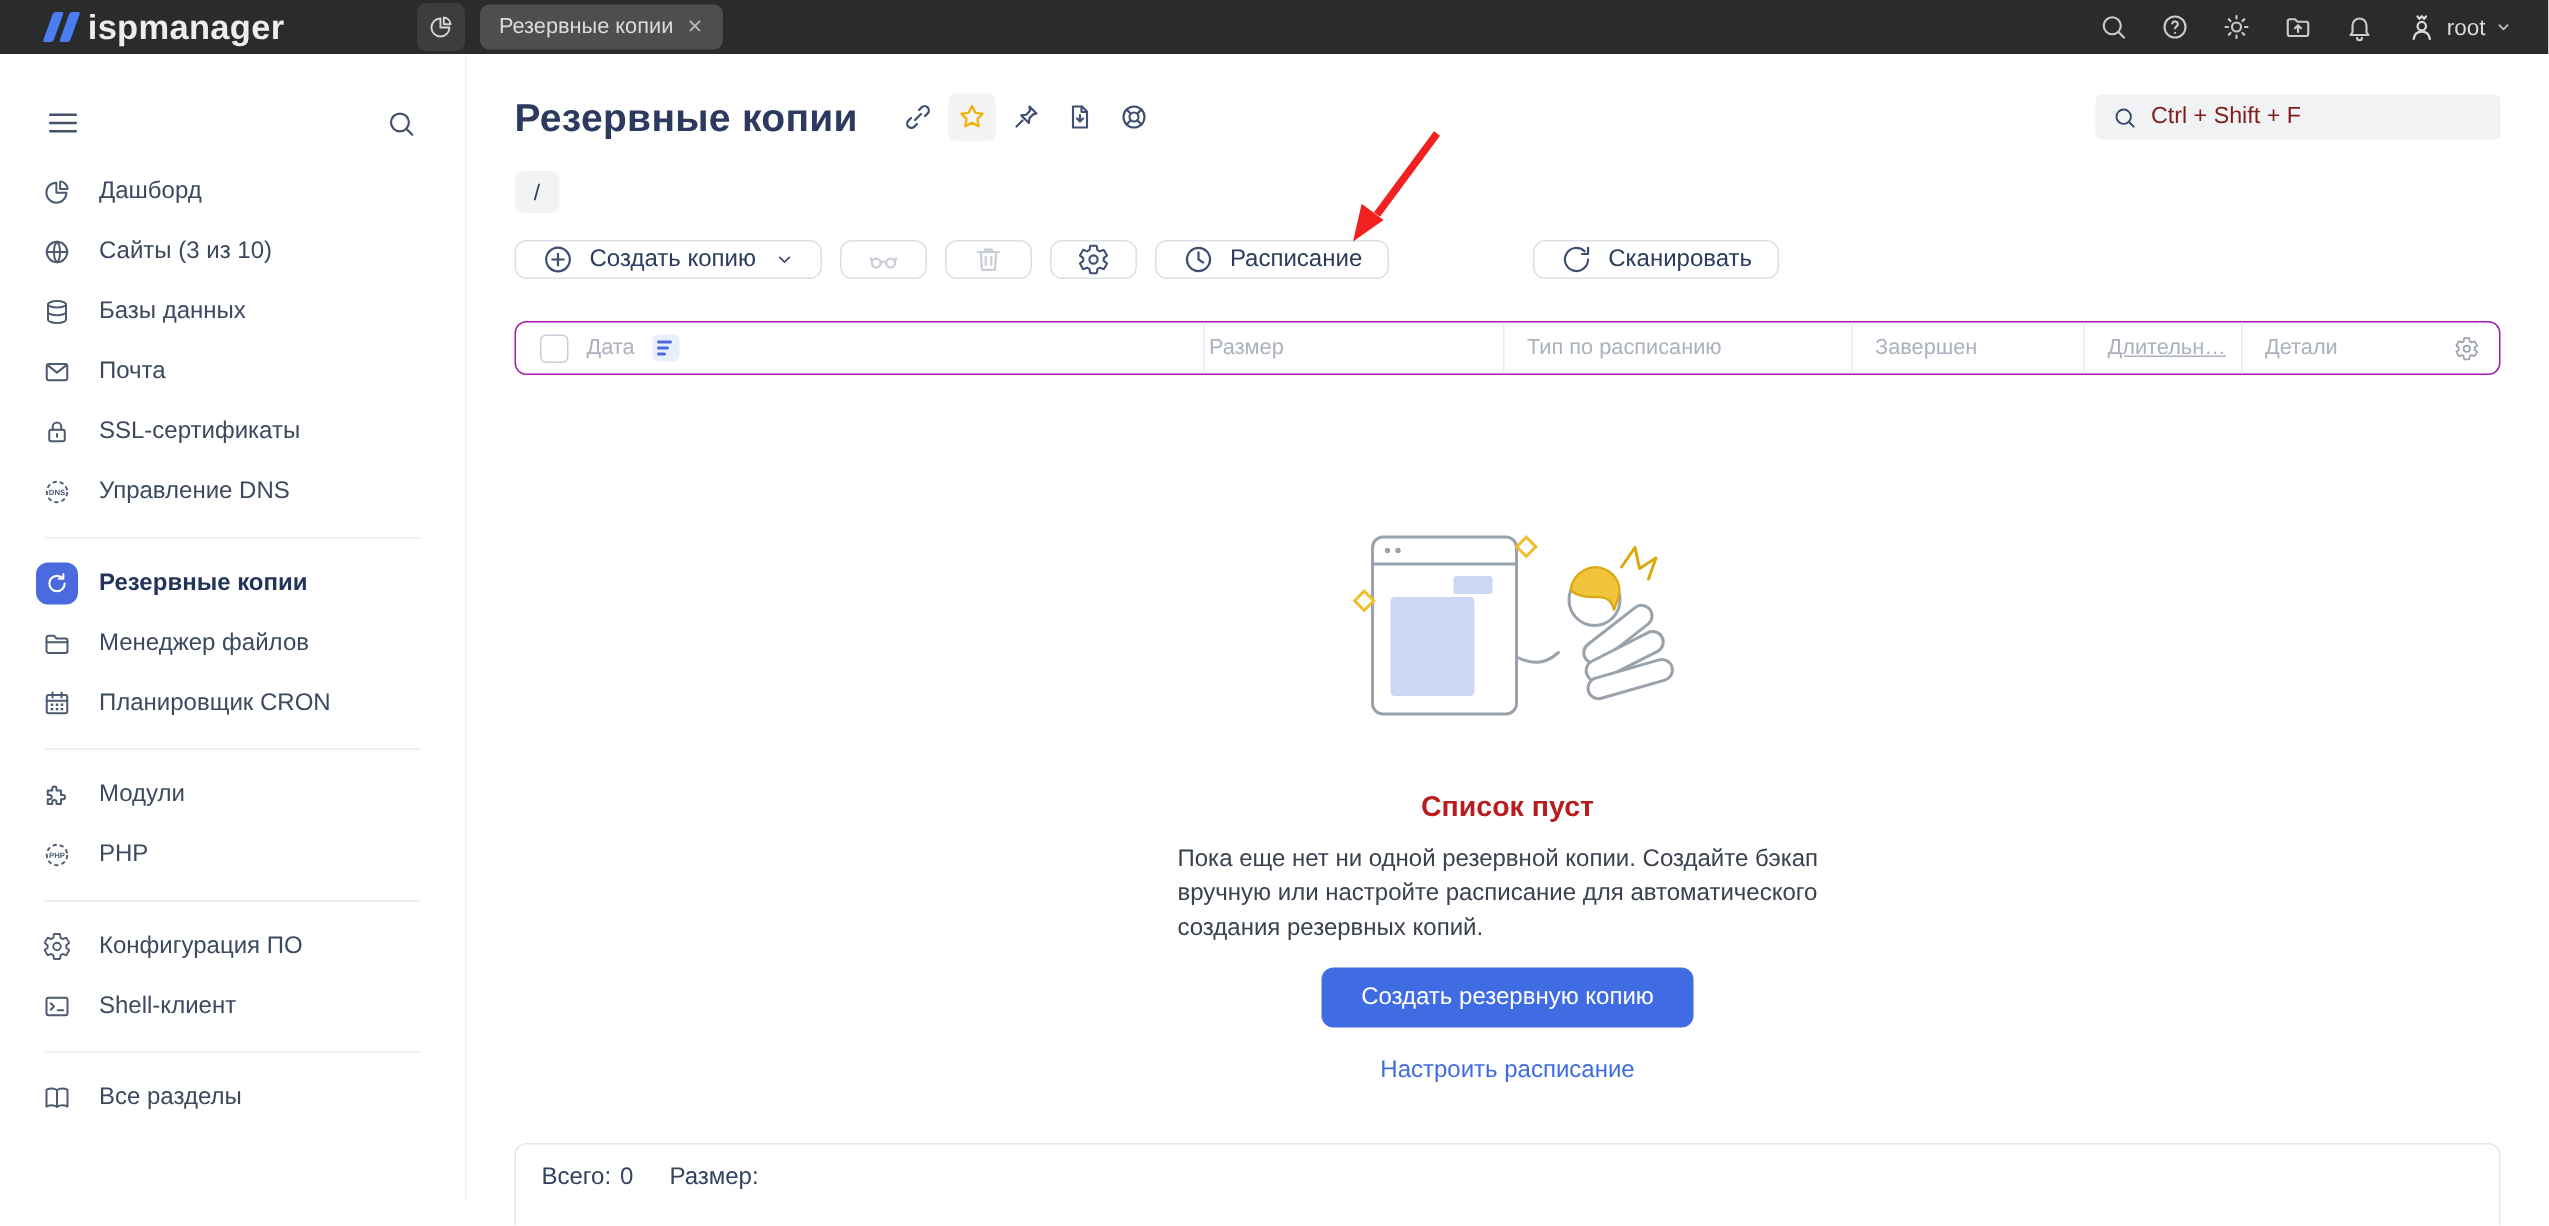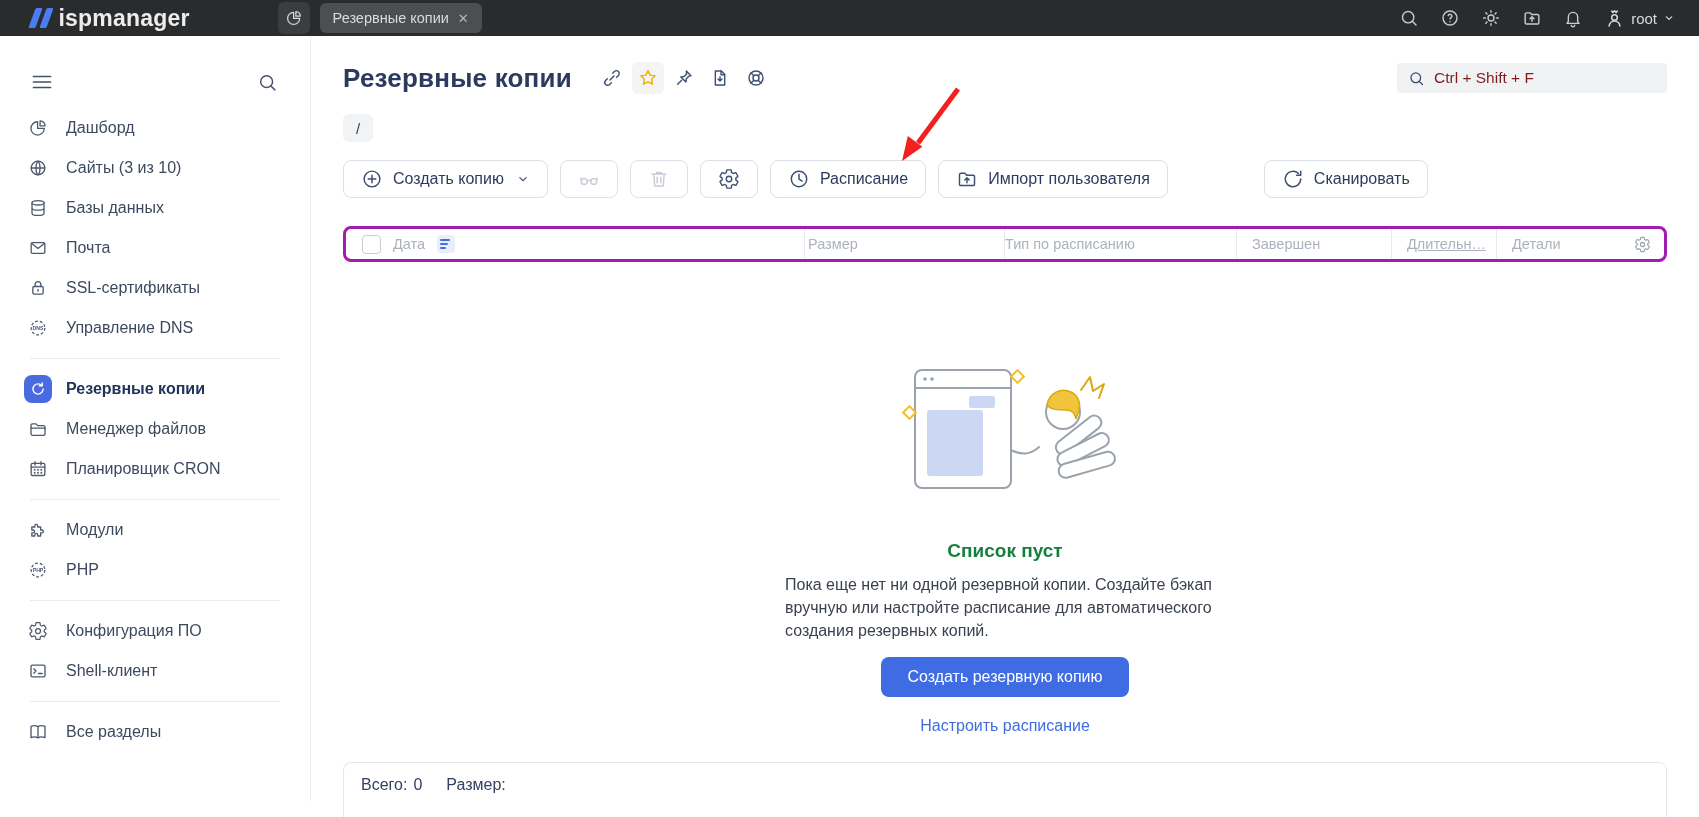--- a/index.html
+++ b/index.html
@@ -40,49 +40,49 @@
   .page-title { font-size:26px; font-weight:700; color:#2b3a5e; letter-spacing:.2px; }
   .title-icons { display:flex; align-items:center; gap:4px; margin-left:24px; color:#3f4f72; }
   .hicon { width:32px; height:32px; display:flex; align-items:center; justify-content:center; border-radius:6px; cursor:pointer; }
   .hicon.star { background:#f4f4f5; color:#f0ae00; }
   .page-search { margin-left:auto; width:270px; height:30px; background:#f1f2f3; border-radius:4px; display:flex; align-items:center; padding:0 11px; cursor:text; }
   .page-search .ph { color:#7f1d1d; font-size:15.5px; margin-left:9px; }
   .page-search svg { color:#39496b; }
   .breadcrumb { margin-top:18px; width:30px; height:28px; background:#f2f3f4; border-radius:6px; display:flex; align-items:center; justify-content:center; color:#2e3d5e; font-size:15px; cursor:pointer; }
 
   .toolbar { margin-top:18px; display:flex; align-items:center; gap:12px; }
-  .btn { height:38px; display:inline-flex; align-items:center; gap:10px; padding:0 17px; background:#fff; border:1px solid #dde0e7; border-radius:8px; color:#2d3b5e; font-size:16px; cursor:pointer; }
+  .btn { height:26px; display:inline-flex; align-items:center; gap:10px; padding:0 17px; background:#fff; border:1px solid #dde0e7; border-radius:8px; color:#2d3b5e; font-size:16px; cursor:pointer; }
   .btn .bic { color:#3e4e71; display:flex; }
   .btn.icon-only { padding:0 17px; }
   .btn.disabled { cursor:default; }
   .btn.disabled .bic { color:#c8cdd7; }
   .btn.gap-left { margin-left:84px; }
   .chev { color:#3e4e71; margin-left:2px; }
 
   .red-arrow { position:absolute; left:575px; top:45px; pointer-events:none; }
 
   
-  .table-head { margin-top:28px; height:36px; border:3px solid #a21caf; border-radius:8px; display:flex; align-items:stretch;text-align:center; }
+  .table-head { margin-top:28px; height:36px; border:1px solid #a21caf; border-radius:8px; display:flex; align-items:stretch;text-align:center; }
   .th { display:flex; align-items:center; font-size:14.5px; color:#abb2bd; white-space:nowrap; overflow:hidden; }
   .th + .th { border-left:1px solid #e7e9ec; }
   .th.c1 { flex:0 0 458px; padding-left:16px; gap:12px; }
   .th.c2 { flex:0 0 200px; padding-left:3px; }
-  .th.c3 { flex:0 0 232px; }
+  .th.c3 { flex:0 0 232px; padding-left:15px; }
   .th.c4 { flex:0 0 155px; padding-left:15px; }
   .th.c5 { flex:0 0 105px; padding-left:15px;text-decoration:underline; }
   .th.c6 { flex:1; padding-left:15px; justify-content:space-between; padding-right:13px; }
   .checkbox { width:19px; height:19px; border:1.5px solid #c7cdd8; border-radius:4px; background:#fff; cursor:pointer; flex:none; }
   .sort-ic { width:18px; height:18px; background:#e8eefb; border-radius:4px; display:flex; flex-direction:column; justify-content:center; gap:2px; padding-left:3px; cursor:pointer; }
   .sort-ic i { display:block; height:2px; background:#4a6be0; border-radius:1px; }
   .sort-ic i:nth-child(1){ width:10px; } .sort-ic i:nth-child(2){ width:8px; } .sort-ic i:nth-child(3){ width:6px; }
   .th-gear { color:#9aa1ad; cursor:pointer; display:flex; }
 
   
   .empty { margin-top:96px; display:flex; flex-direction:column; align-items:center; }
-  .empty-title { margin-top:24px; font-size:19px; font-weight:700; color:#15803d; }
+  .empty-title { margin-top:24px; font-size:19px; font-weight:700; color:#b91c1c; }
   .empty-desc { margin-top:11px; width:440px; font-size:16px; line-height:1.45; color:#3a424e; text-align:left; }
   .primary-btn { margin-top:14px; height:40px; padding:0 26px; background:#3f6ce2; color:#fff; font-size:16px; border:none; border-radius:8px; cursor:pointer; display:inline-flex; align-items:center;text-align:right; }
   .empty-link { margin-top:20px; color:#3f6ce2; font-size:16px; text-decoration:none; cursor:pointer; }
 
   
   .summary { position:absolute; left:32px; right:32px; top:726px; height:70px; border:1px solid #e4e6ea; border-radius:8px; padding:13px 17px; font-size:16px; color:#33425f; display:flex; align-items:flex-start; }
   .summary .lbl { }
   .summary .val { margin-left:6px; }
   .summary .size-lbl { margin-left:24px; }
 </style>
@@ -418,29 +418,20 @@
       </button>
       <button class="btn">
         <span class="bic">
             <svg width="22" height="22" viewBox="0 0 24 24" fill="none" stroke="currentColor" stroke-width="1.6" stroke-linecap="round">
               <circle cx="12" cy="12" r="8.4"></circle>
               <path d="M12 6.8V12l3.4 2.2"></path>
             </svg>
           </span>
         <span>Расписание</span>
       </button>
-      <button class="btn">
-        <span class="bic">
-            <svg width="22" height="22" viewBox="0 0 24 24" fill="none" stroke="currentColor" stroke-width="1.6" stroke-linecap="round" stroke-linejoin="round">
-              <path d="M3.8 7.4c0-.9.7-1.6 1.6-1.6h4.2l2 2h7c.9 0 1.6.7 1.6 1.6v8.2c0 .9-.7 1.6-1.6 1.6H5.4c-.9 0-1.6-.7-1.6-1.6z"></path>
-              <path d="M12 16v-5.2M9.6 13l2.4-2.4 2.4 2.4"></path>
-            </svg>
-          </span>
-        <span>Импорт пользователя</span>
-      </button>
       <button class="btn gap-left">
         <span class="bic">
             <svg width="22" height="22" viewBox="0 0 24 24" fill="none" stroke="currentColor" stroke-width="1.6" stroke-linecap="round" stroke-linejoin="round">
               <path d="M20.4 12a8.4 8.4 0 1 1-2.5-6"></path>
               <path d="M20.4 3.6v4.4H16"></path>
             </svg>
           </span>
         <span>Сканировать</span>
       </button>
     </div>

